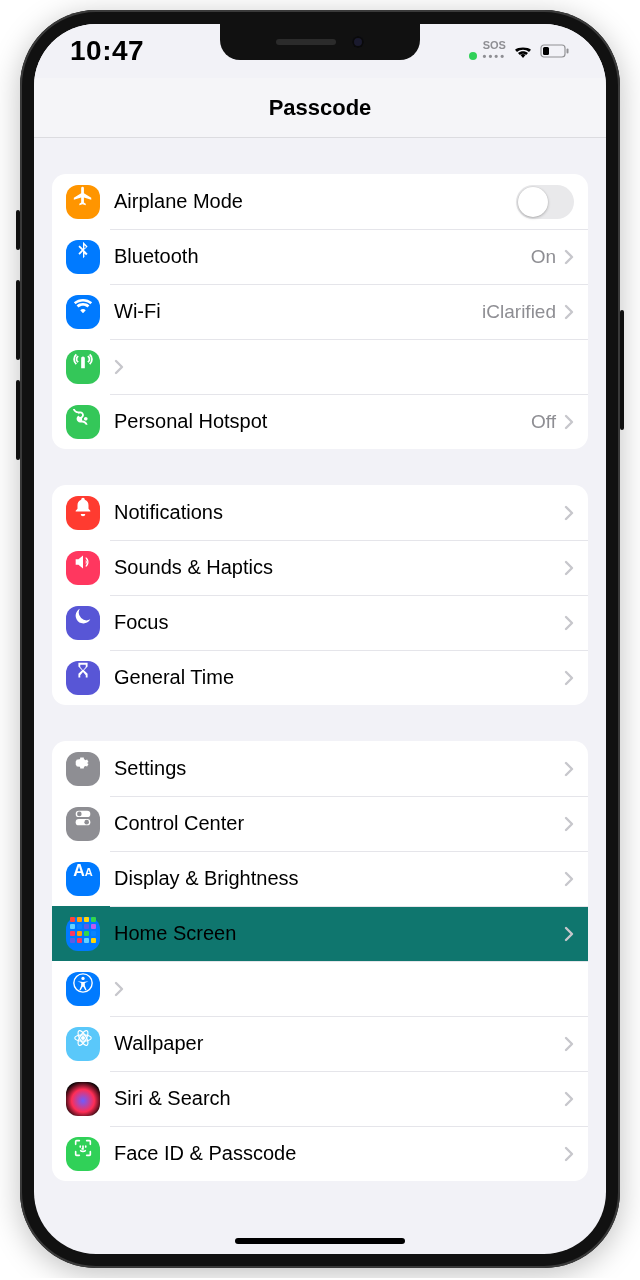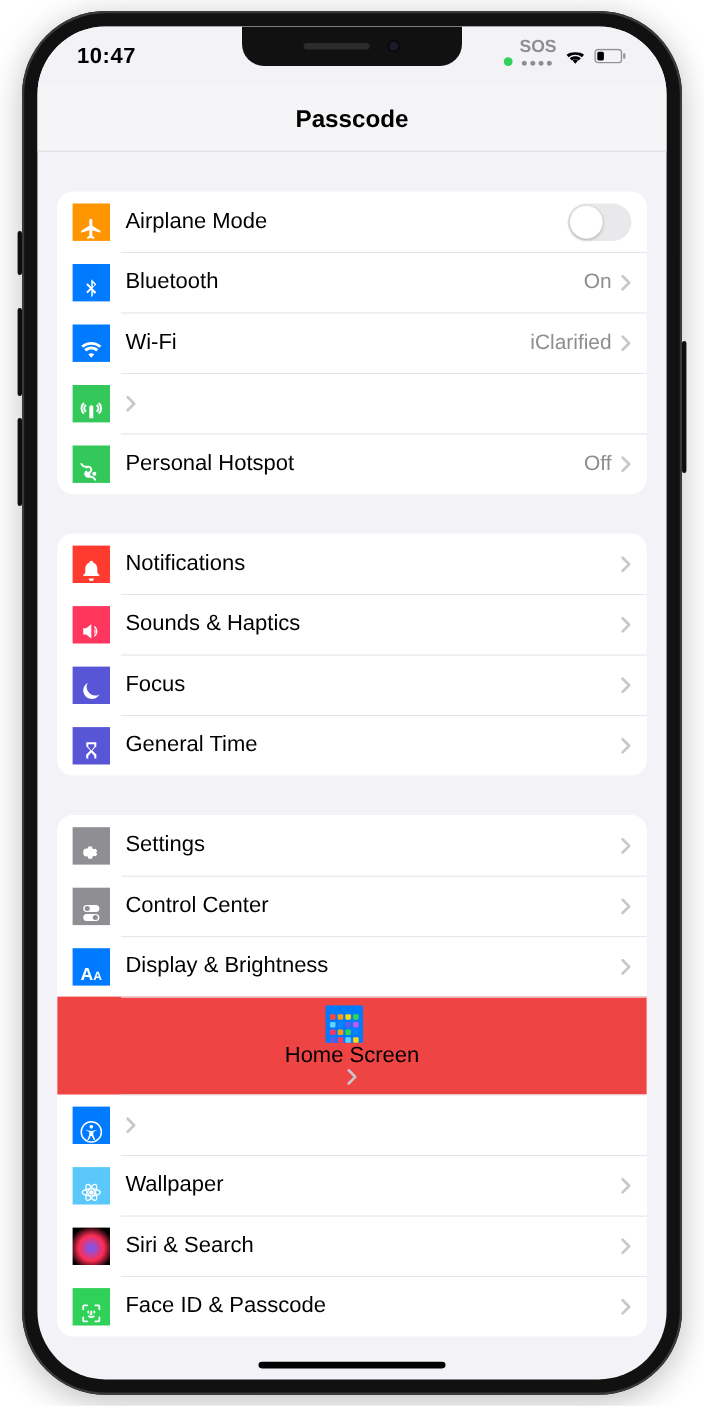--- a/index.html
+++ b/index.html
@@ -48,24 +48,24 @@
   .cam { width:12px; height:12px; border-radius:50%; background:#1a1a2e; box-shadow:0 0 0 2px #0a0a0a inset;}
   .statusbar {
     height: 54px;
     display: flex;
     align-items: center;
     justify-content: space-between;
     padding: 0 36px;
     background:#f2f2f7;
     position:relative;
   }
-  .status-time { font-size: 20px; font-weight: 600; letter-spacing:.5px;}
+  .status-time { font-size: 28px; font-weight: 600; letter-spacing:.5px;}
   .status-icons { display:flex; align-items:center; gap:6px; font-size:13px;}
   .green-dot { width:8px; height:8px; border-radius:50%; background:#30d158; margin-bottom:-10px;}
-  .sos { font-size:16px; color:#8e8e93; font-weight:600; line-height:1; text-align:center;}
+  .sos { font-size:11px; color:#8e8e93; font-weight:600; line-height:1; text-align:center;}
   .sos .dots{display:block;letter-spacing:2px;}
   .wifi-ic svg, .batt-ic svg { display:block;}
   .navbar {
     height: 60px;
     background:#f5f5f7e6;
     border-bottom:1px solid #dcdce0;
     display:flex; align-items:center; justify-content:center;
   }
   .navbar-title { font-size: 22px; font-weight: 700; color:#000;}
   .content {
@@ -78,32 +78,32 @@
     border-radius: 14px;
     overflow:hidden;
   }
   .group:first-child { margin-top:36px;}
   .row {
     display:flex; align-items:center;
     min-height:55px;
     padding: 8px 14px 8px 14px;
     position:relative;
   }
-  .row.highlighted { background:#ef4444;flex-direction:column;}
+  .row.highlighted { background:#0f766e;}
   .row + .row::before {
     content:"";
     position:absolute;
     top:0; left:58px; right:0;
     height:1px; background:#e5e5ea;
   }
   .ic {
     width:34px; height:34px;
-    border-radius:0;
+    border-radius:12px;
     margin-right:14px;
-    display:flex; align-items:flex-end; justify-content:center;
+    display:flex; align-items:flex-start; justify-content:center;
     flex-shrink:0;
     color:#fff;
     font-size:20px;
   }
   .row-label { font-size:20px; color:#000; flex:1;}
   .row-detail { font-size:19px; color:#8e8e93; margin-right:8px;}
   .chev { color:#c7c7cc; }
   .chev svg{display:block;}
   .switch {
     width:58px; height:34px; border-radius:17px;

